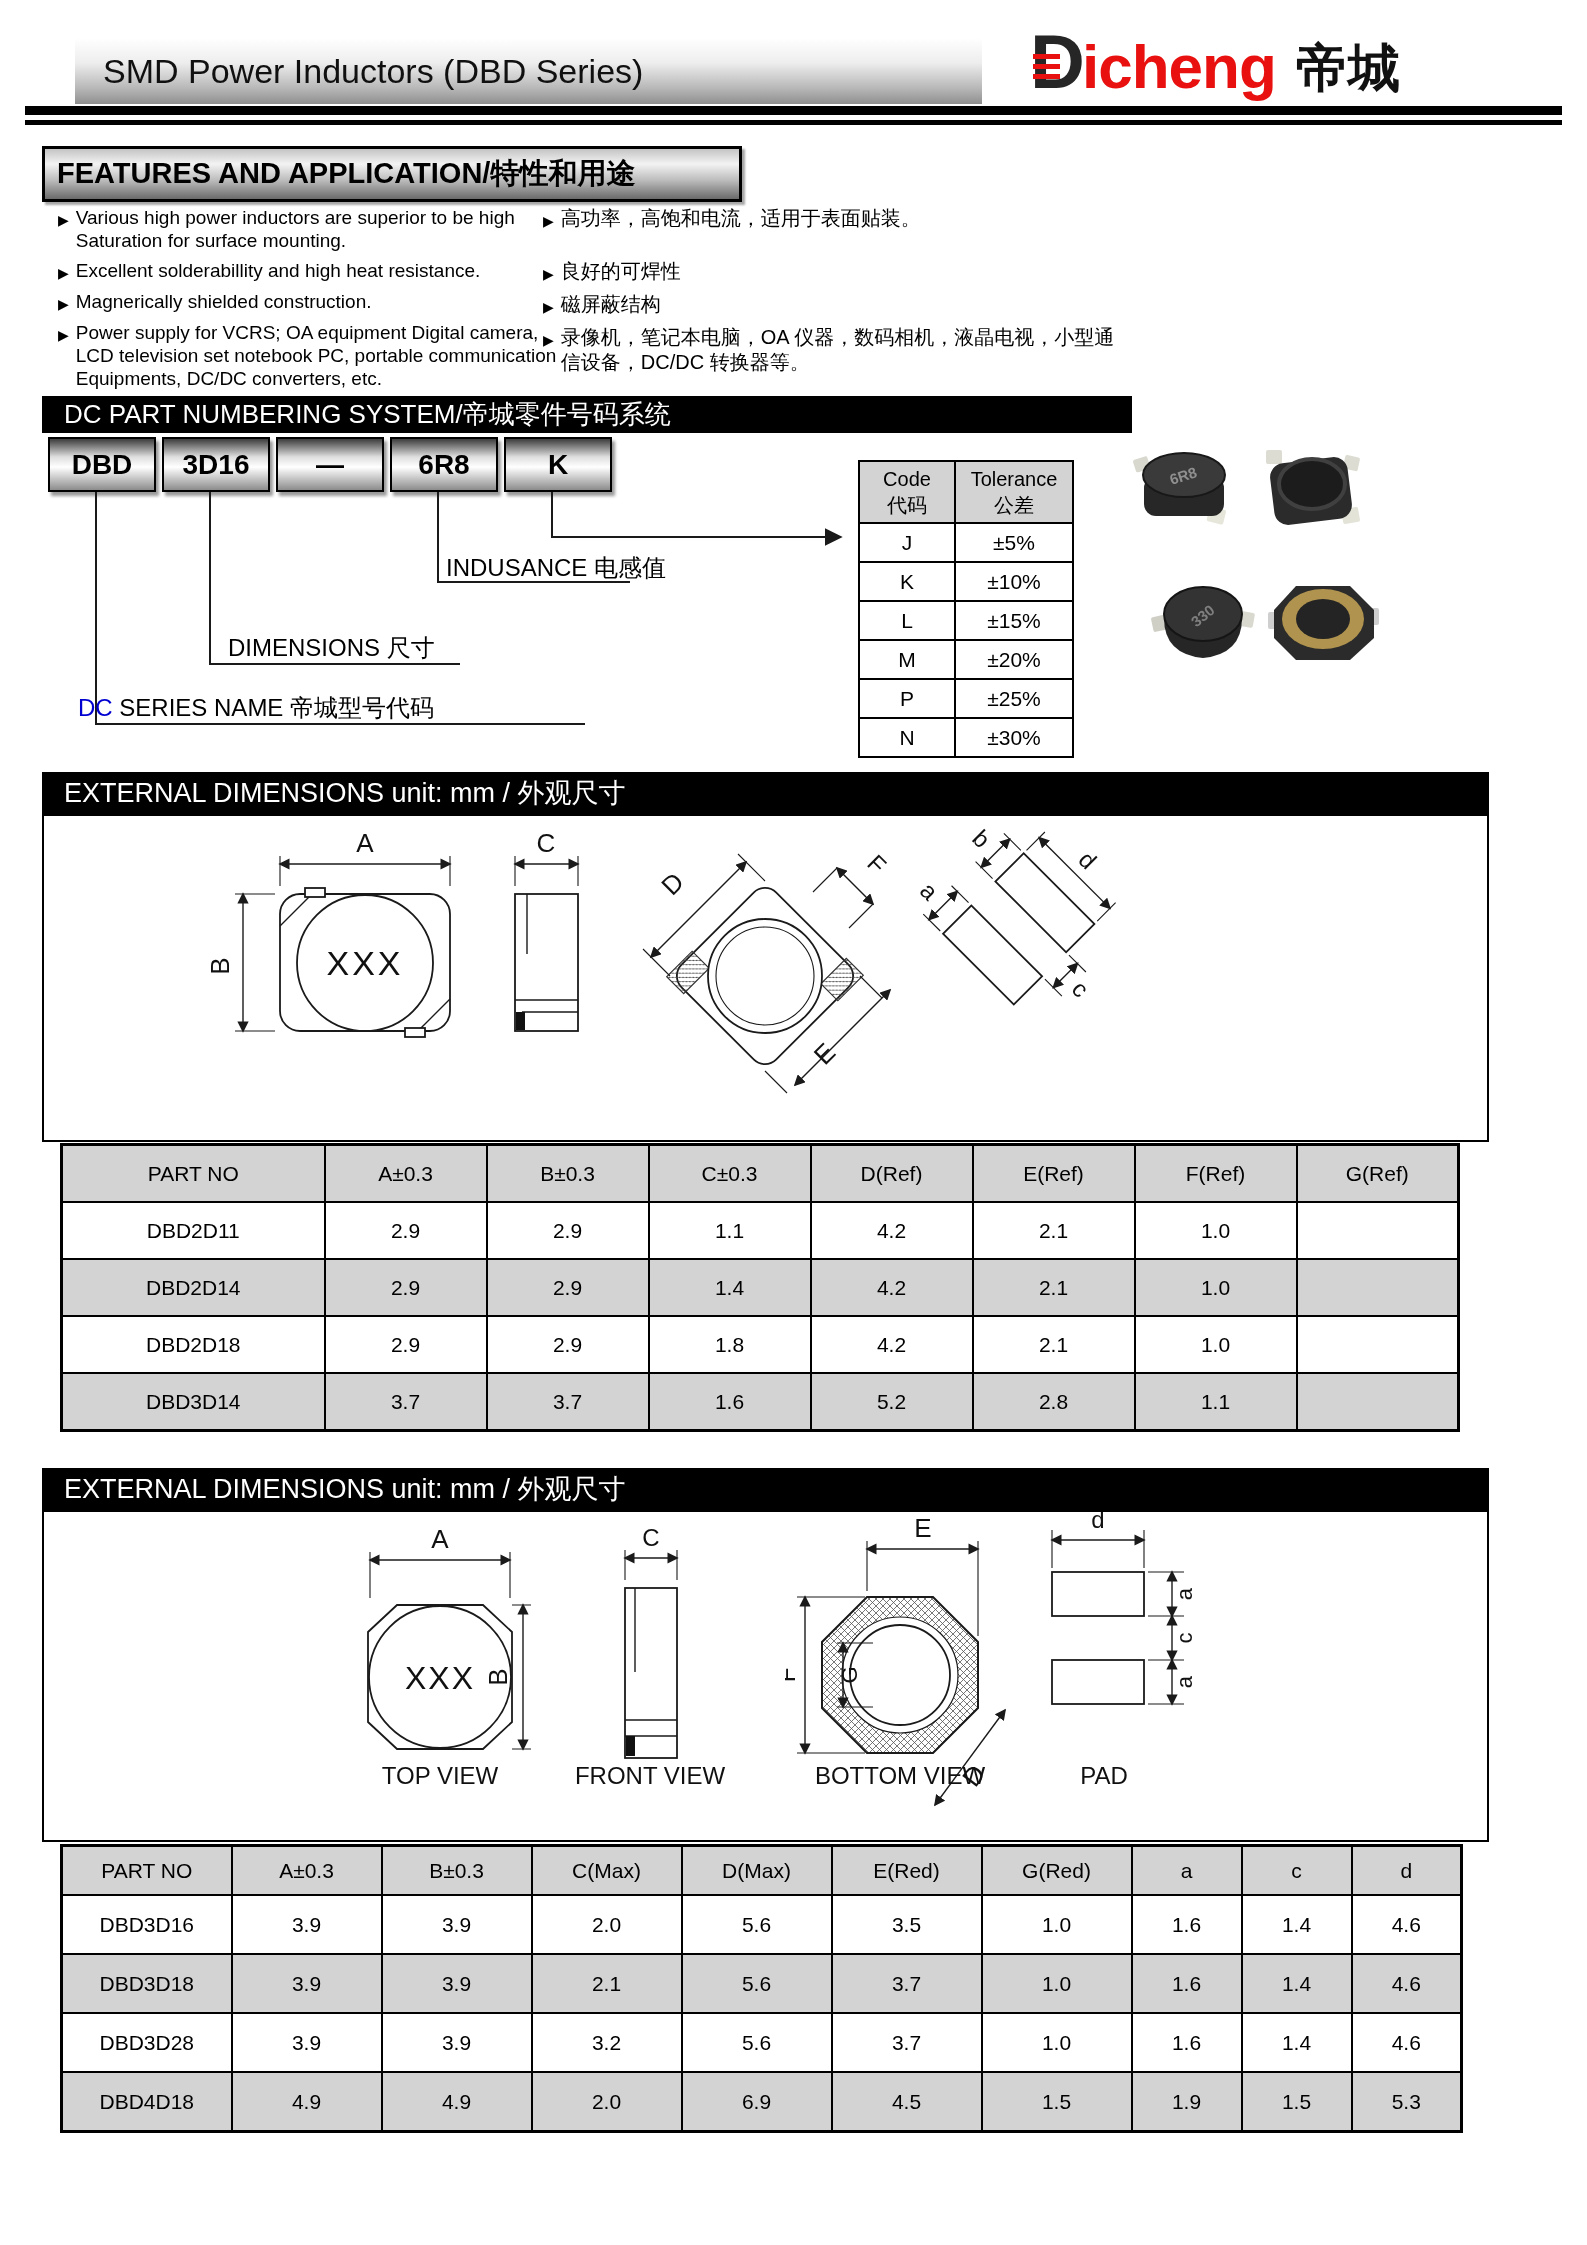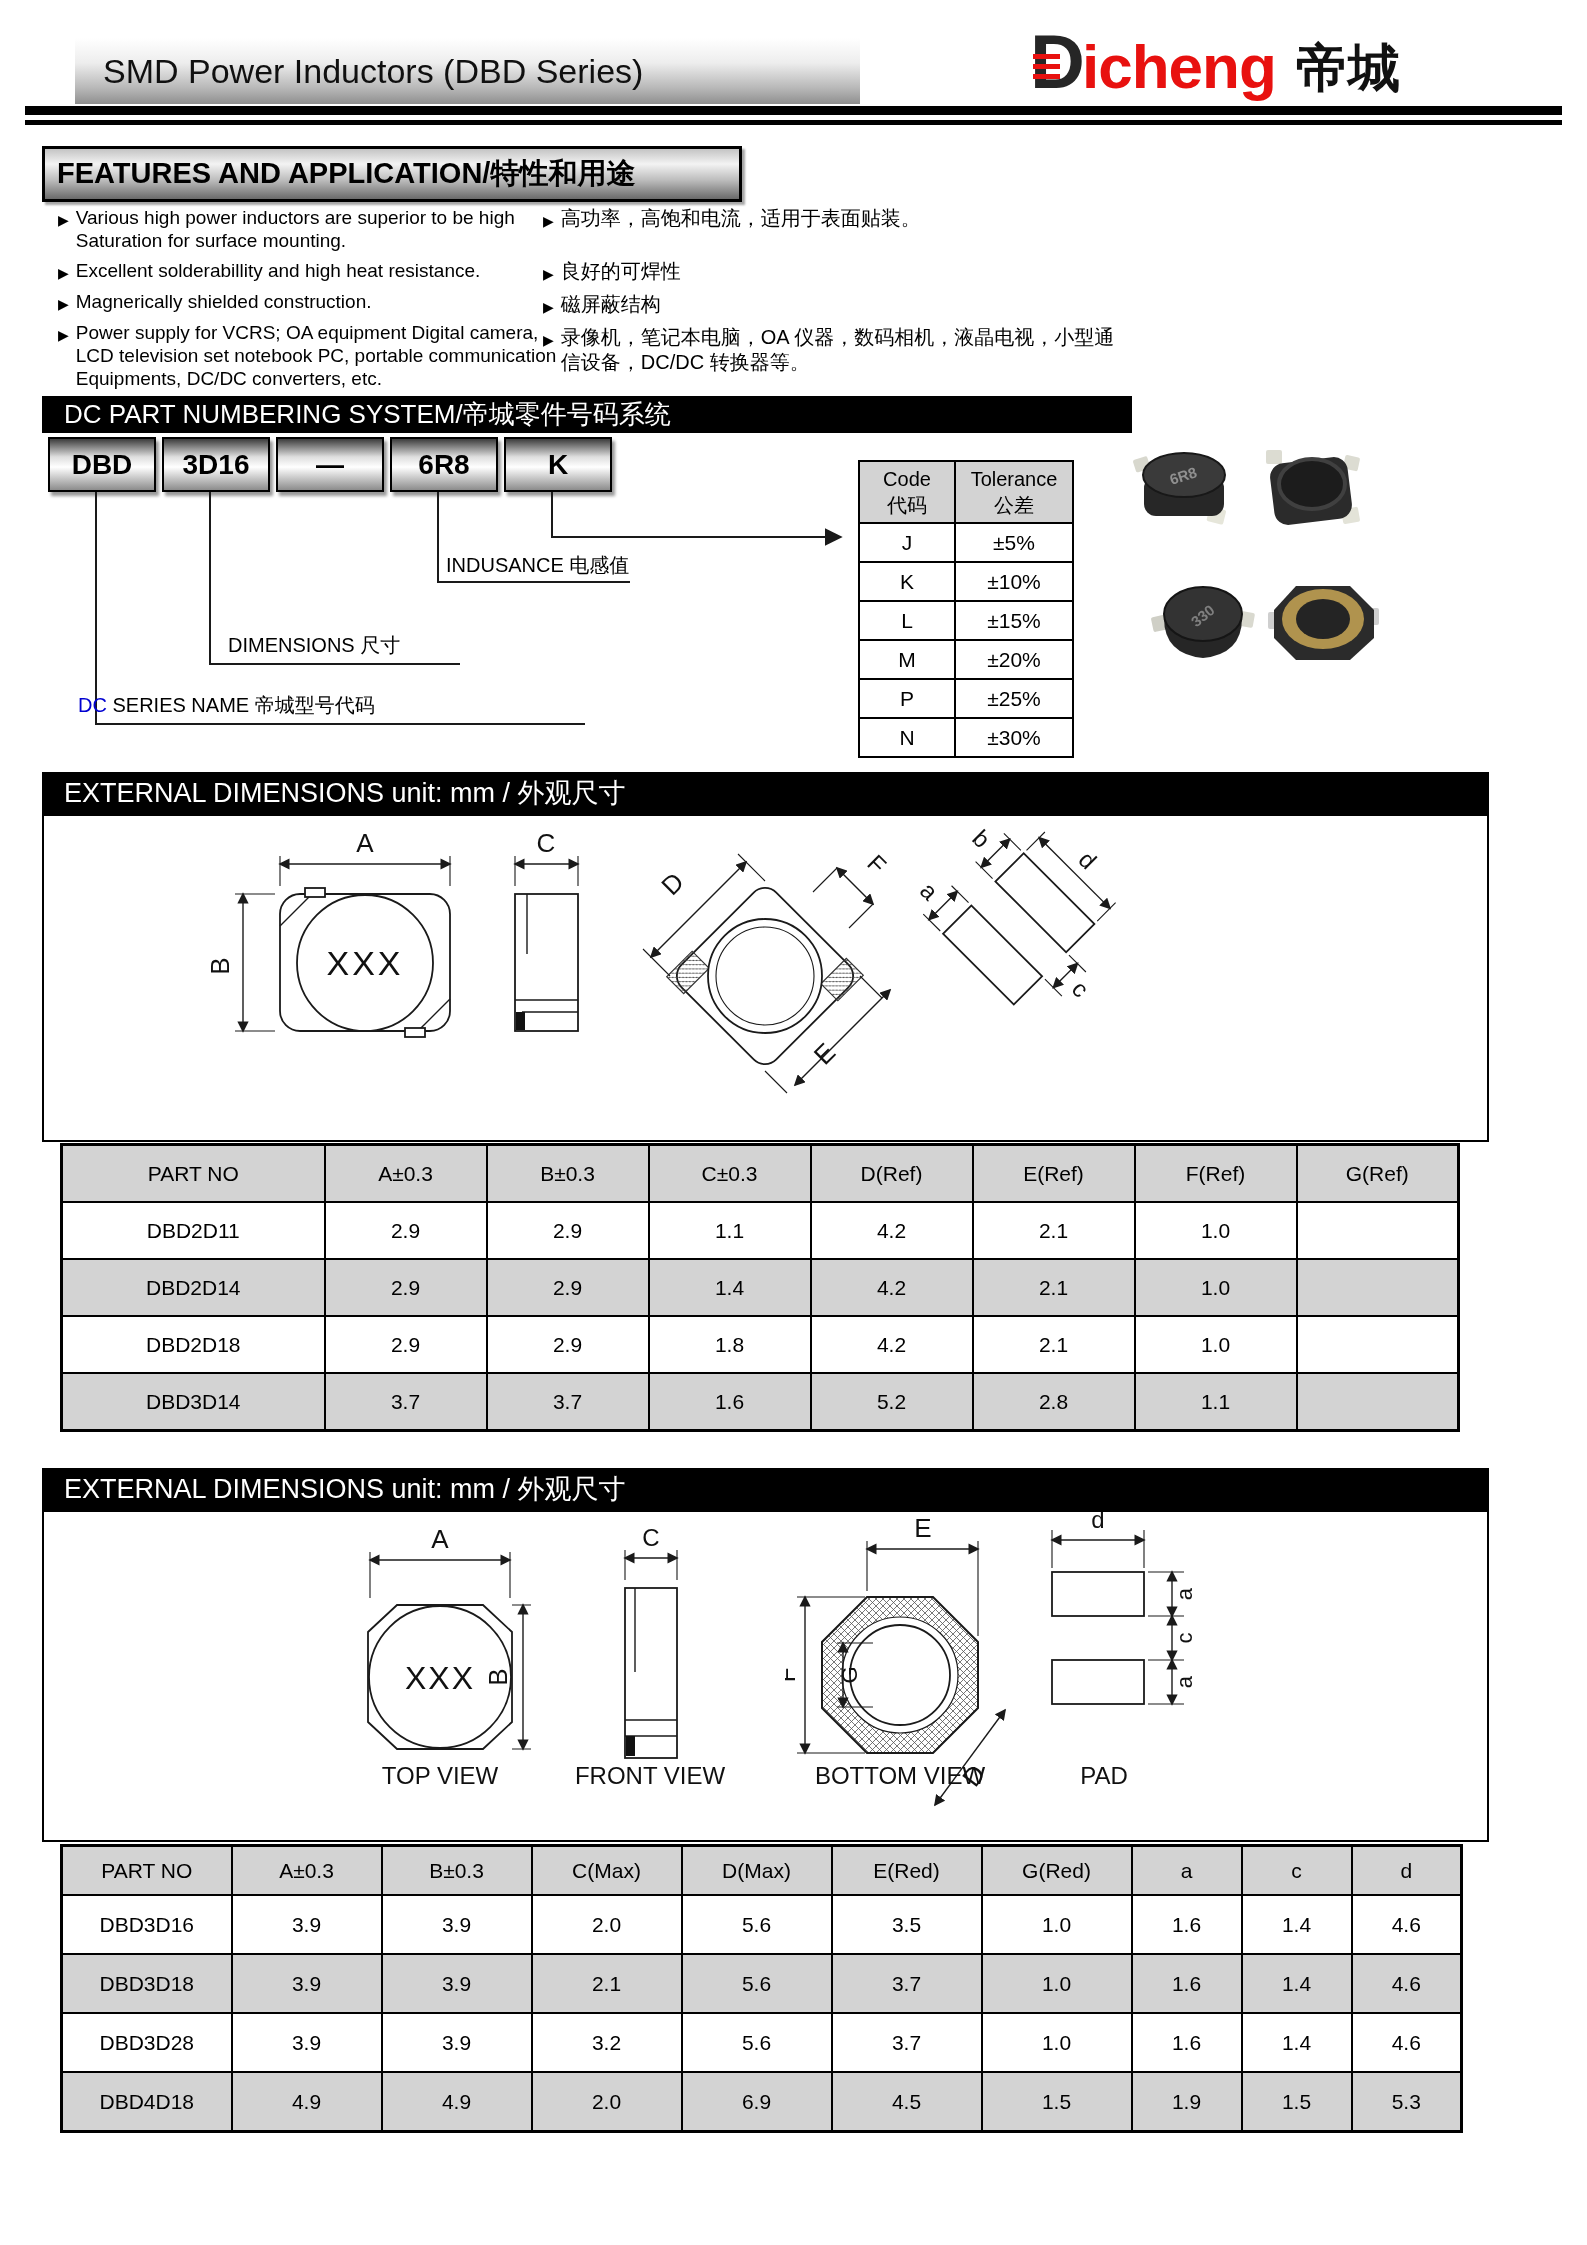--- a/index.html
+++ b/index.html
@@ -1,20 +1,20 @@
 <!DOCTYPE html>
 <html><head>
 <meta charset="utf-8">
 <style>
   html,body{margin:0;padding:0;background:#fff;}
   .page{position:relative;width:1587px;height:2245px;background:#fff;overflow:hidden;
         font-family:"Liberation Sans",sans-serif;color:#000;}
 
   
-  .title-bar{position:absolute;left:75px;top:38px;width:785px;height:66px;
+  .title-bar{position:absolute;left:75px;top:38px;width:907px;height:66px;
     background:linear-gradient(180deg,#ffffff 0%,#ededed 38%,#b9b9b9 75%,#8f8f8f 100%);
     display:flex;align-items:center;padding-left:28px;box-sizing:border-box;
     font-size:34px;color:#101010;}
   .logo{position:absolute;left:1028px;top:24px;width:420px;height:80px;}
   .rule1{position:absolute;left:25px;top:106px;width:1537px;height:9px;background:#000;}
   .rule2{position:absolute;left:25px;top:120px;width:1537px;height:5px;background:#000;}
 
   
   .features-banner{position:absolute;left:42px;top:146px;width:700px;height:56px;box-sizing:border-box;
     border:3px solid #000;background:linear-gradient(180deg,#c4c4c4 0%,#f3f3f3 30%,#bdbdbd 62%,#6a6a6a 100%);
@@ -32,21 +32,21 @@
   .btxt{white-space:pre-line;}
 
   
   .banner-black{position:absolute;background:#000;color:#fff;display:flex;align-items:center;
     padding-left:22px;box-sizing:border-box;font-size:27px;}
   .pn-banner{left:42px;top:396px;width:1090px;height:37px;font-size:26px;}
   .pbox{position:absolute;top:437px;width:108px;height:55px;border:2.5px solid #000;box-sizing:border-box;
     background:linear-gradient(180deg,#3c3c3c 0%,#dedede 35%,#ffffff 55%,#8c8c8c 100%);
     box-shadow:3px 4px 3px #9a9a9a;display:flex;align-items:center;justify-content:center;
     font-size:28px;font-weight:bold;color:#000;}
-  .callout{position:absolute;font-size:20px;color:#000;white-space:nowrap;}
+  .callout{position:absolute;font-size:24px;color:#000;white-space:nowrap;}
   .blue{color:#0000d0;}
 
   
   .tol{position:absolute;left:858px;top:460px;border-collapse:collapse;border:2.5px solid #000;background:#fff;}
   .tol th,.tol td{border:2px solid #000;text-align:center;font-weight:normal;font-size:20px;
     white-space:pre-line;padding:0;}
   .tol th{background:#d3d3d3;height:60px;line-height:26px;}
   .tol th:first-child,.tol td:first-child{width:94px;}
   .tol th:last-child,.tol td:last-child{width:116px;}
   .tol td{height:37px;font-size:21px;}

